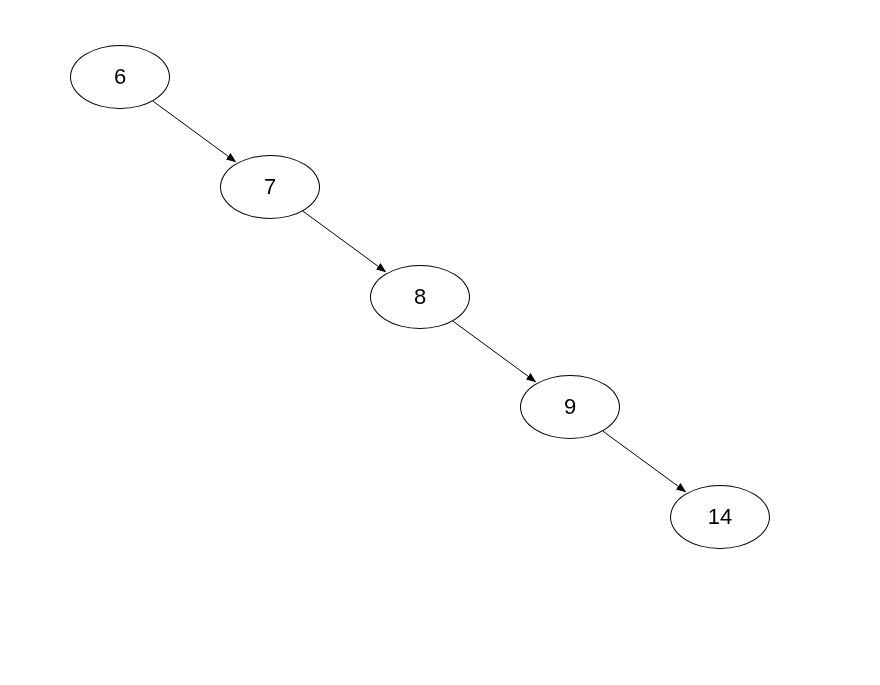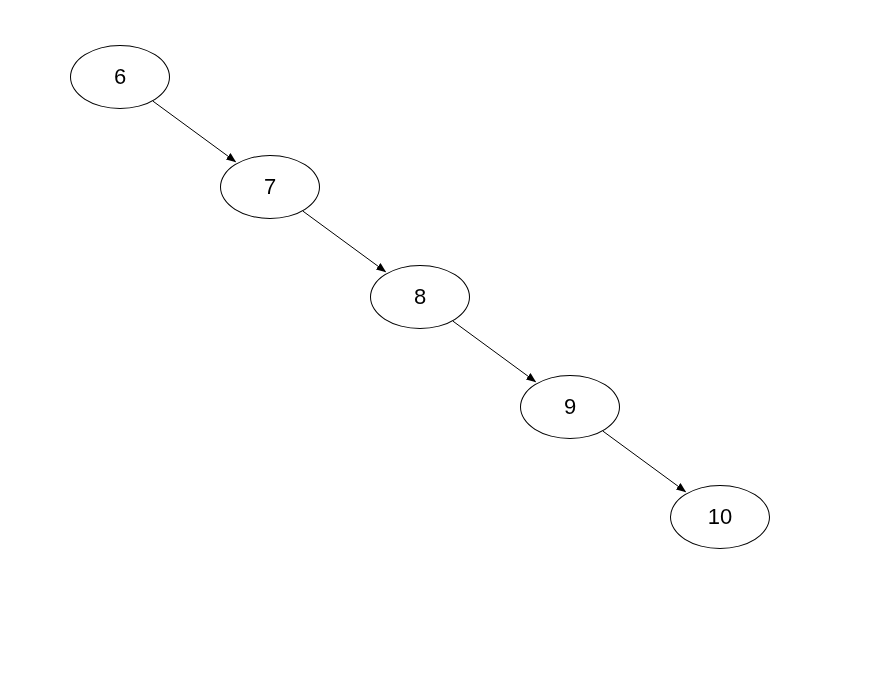--- a/index.html
+++ b/index.html
@@ -64,16 +64,16 @@
       <div class="node" style="left: 220px; top: 155px;">
         <span>7</span>
       </div>
       <div class="node" style="left: 370px; top: 265px;">
         <span>8</span>
       </div>
       <div class="node" style="left: 520px; top: 375px;">
         <span>9</span>
       </div>
       <div class="node" style="left: 670px; top: 485px;">
-        <span>10</span>
+        <span>14</span>
       </div>
     </div>
 </div>
 
 </body></html>

